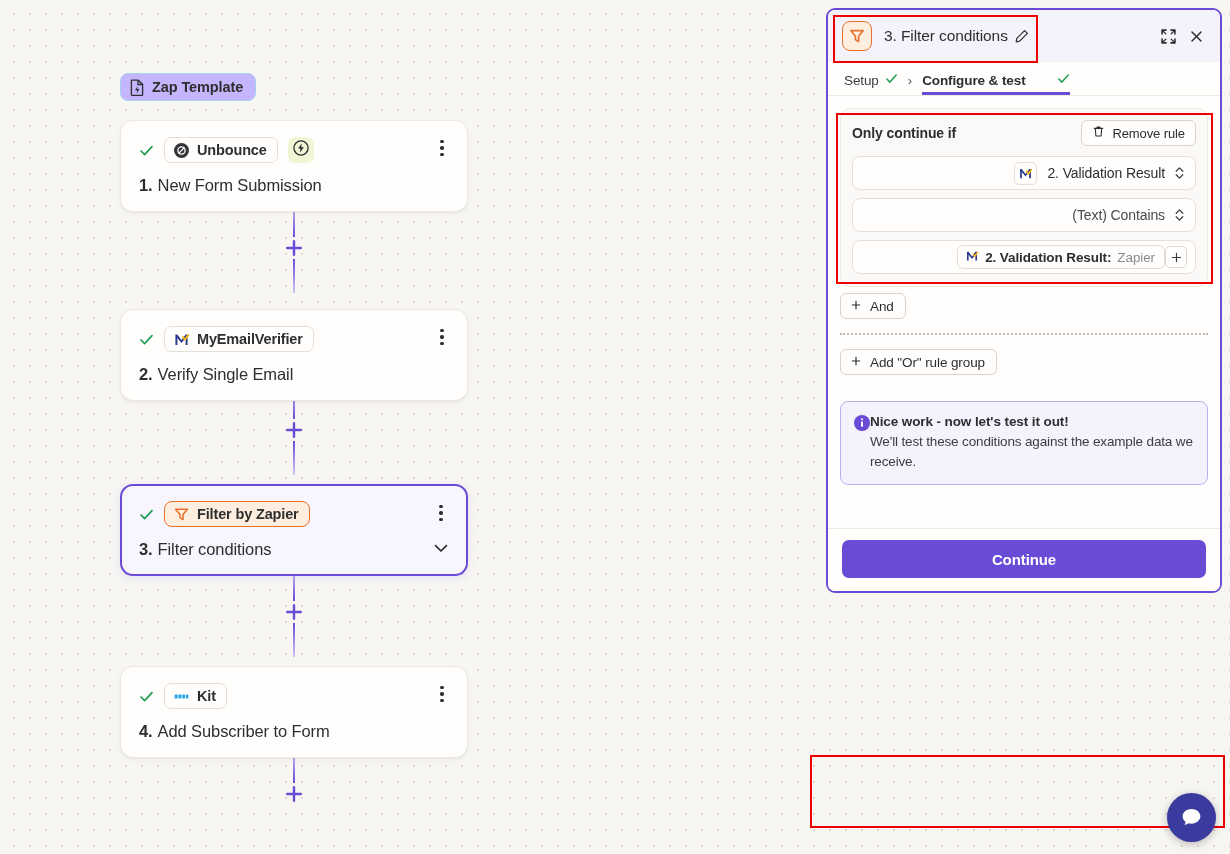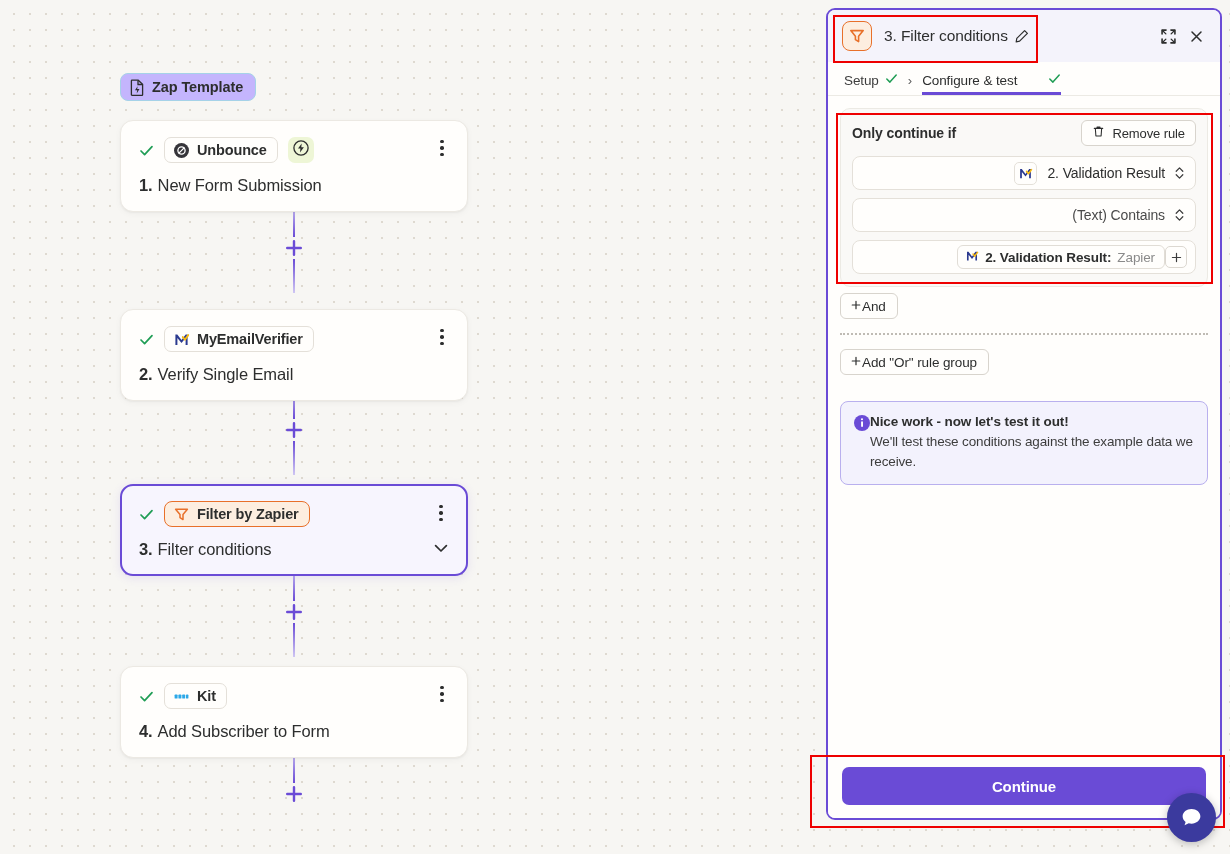--- a/index.html
+++ b/index.html
@@ -80,21 +80,21 @@
   .conn-line { position: absolute; left: 0; width: 2px; }
   .plus-btn {
     position: absolute; left: -10px; width: 22px; height: 22px;
     display: flex; align-items: center; justify-content: center; cursor: pointer;
   }
   .plus-btn svg { display: block; }
 
   
   .panel {
     position: absolute; right: 8px; top: 8px;
-    width: 396px; height: 812px;
+    width: 396px; height: 585px;
     background: #fffefc;
     border: 2px solid #6a4bd6;
     border-radius: 9px;
     display: flex; flex-direction: column;
     overflow: hidden;
   }
   .panel-header {
     height: 52px; background: #f4f3fb;
     display: flex; align-items: center; padding: 0 10px 0 14px;
     flex: 0 0 auto;
@@ -115,21 +115,21 @@
 
   .tabs {
     height: 34px; background: #fffefc; border-bottom: 1px solid #eceae4;
     display: flex; align-items: flex-end; padding: 0 16px; gap: 10px; flex: 0 0 auto;
   }
   .tab {
     display: flex; align-items: center; gap: 6px;
     font-size: 13.5px; color: #3d3d3d; padding-bottom: 7px; cursor: pointer;
     letter-spacing: -0.1px;
   }
-  .tab.active { font-weight: normal; color: #2d2e2e; box-shadow: inset 0 -3px 0 0 #6a4bd6; gap: 31px; }
+  .tab.active { font-weight: bold; color: #2d2e2e; box-shadow: inset 0 -3px 0 0 #6a4bd6; gap: 31px; }
   .tab-sep { padding-bottom: 7px; color: #5c5c5c; font-size: 13px; }
 
   .panel-body { flex: 1 1 auto; overflow: hidden; padding: 12px 12px 0 12px; background: #fffefc; }
 
   .rule-group {
     background: #faf9f7; border: 1px solid #eceae4; border-radius: 10px;
     padding: 11px 11px 12px 11px;
   }
   .rule-head { display: flex; align-items: center; height: 26px; margin-bottom: 10px; }
   .rule-head-label { font-size: 14px; font-weight: bold; color: #2d2e2e; letter-spacing: -0.1px; }
@@ -163,21 +163,21 @@
   .token-pill .tk-label { font-weight: bold; color: #2d2e2e; }
   .token-pill .tk-value { color: #8a8a8a; }
   .add-token {
     position: absolute; right: 8px; top: 50%; transform: translateY(-50%);
     width: 22px; height: 22px; border: 1px solid #dcd8d1; border-radius: 5px;
     background: #fffefc; display: flex; align-items: center; justify-content: center;
     cursor: pointer;
   }
 
   .ghost-btn {
-    display: inline-flex; align-items: center; 
+    display: inline-flex; align-items: center; gap: 8px;
     height: 26px; padding: 0 11px 0 9px;
     background: #fffefc; border: 1px solid #d8d4cd; border-radius: 6px;
     font-size: 13.5px; color: #2d2e2e; cursor: pointer; letter-spacing: -0.1px;
   }
   .and-wrap { margin-top: 6px; }
   .dotted-sep { border-top: 2px dotted #bfbbb4; margin: 14px 0 14px 0; }
   .orgroup-wrap { margin-bottom: 26px; }
 
   .info-box {
     background: #f3f2fd; border: 1px solid #b9b0ee; border-radius: 8px;

